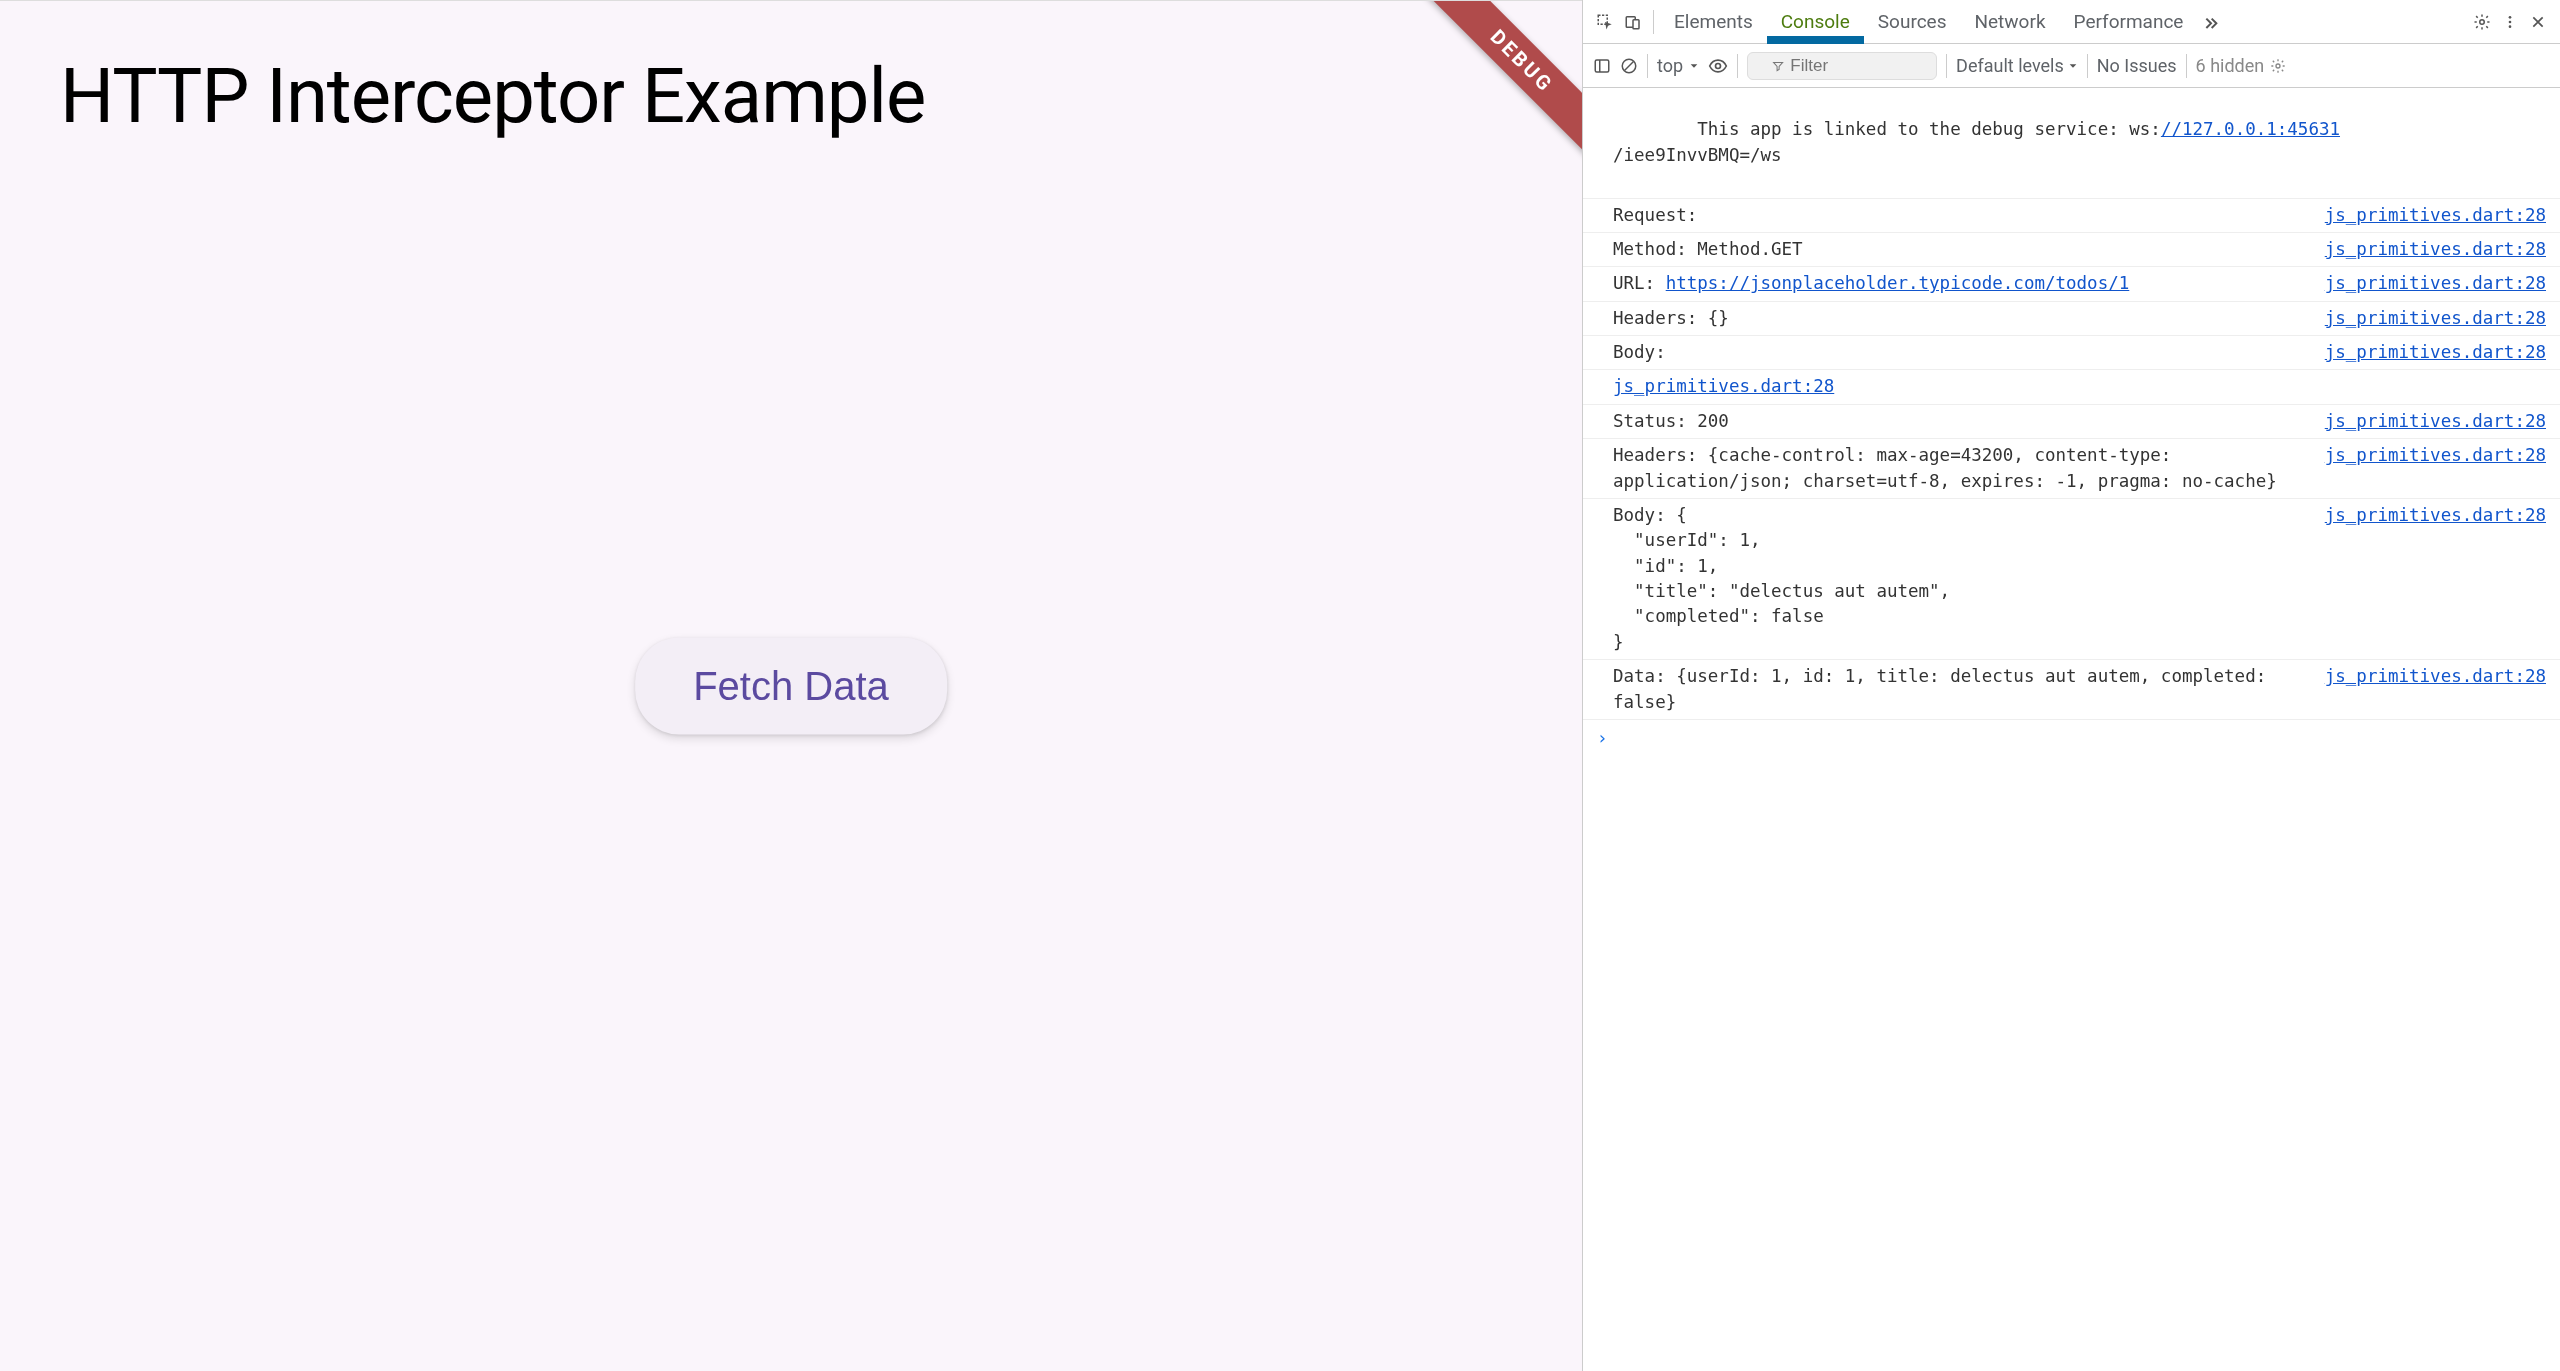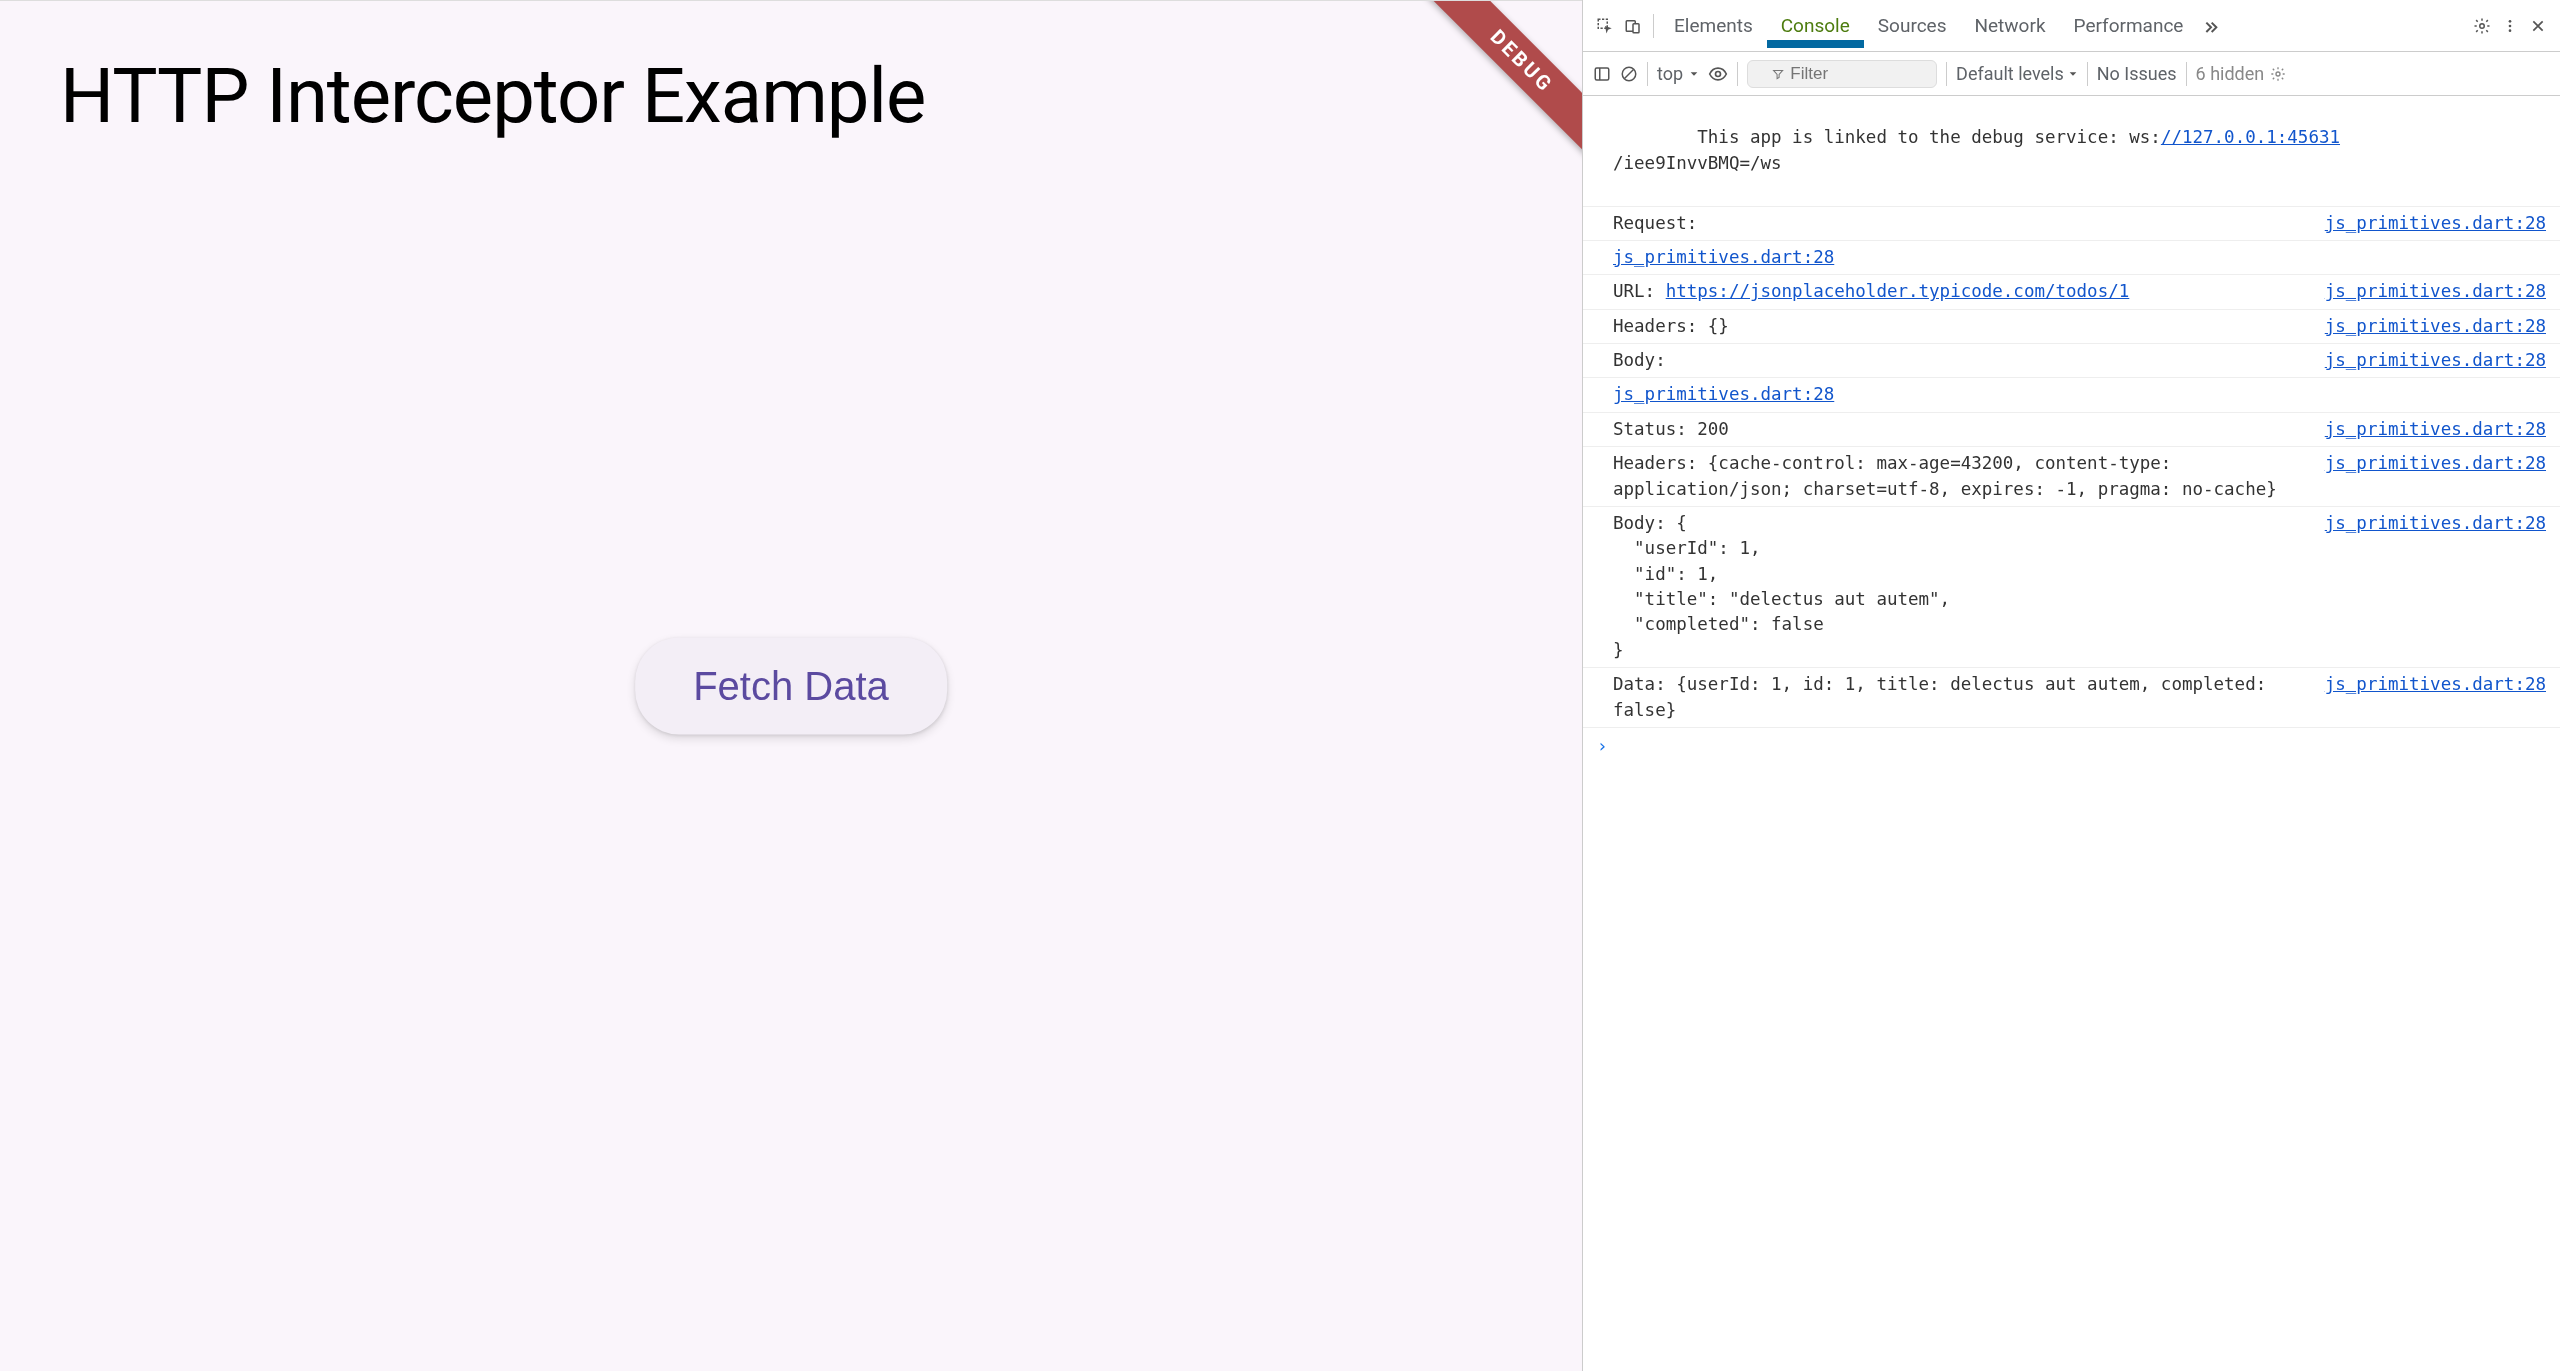--- a/index.html
+++ b/index.html
@@ -60,21 +60,21 @@
     background: #fff;
     border-left: 1px solid #ccc;
     display: flex;
     flex-direction: column;
     font-size: 18px;
     color: #333;
   }
   .dt-tabbar {
     display: flex;
     align-items: center;
-    height: 52px;
+    height: 44px;
     border-bottom: 1px solid #ccc;
     padding: 0 8px;
   }
   .dt-tabbar .icon-btn {
     width: 28px;
     height: 28px;
     display: flex;
     align-items: center;
     justify-content: center;
     color: #555;
@@ -285,20 +285,21 @@
         <span>This app is linked to the debug service: ws:</span><a href="#">//127.0.0.1:45631</a><br><span>/iee9InvvBMQ=/ws</span>
       </div>
     </div>
 
     <div id="log-rows">
         <div class="console-row">
           <div class="msg">Request:</div>
           <div class="src"><a href="#">js_primitives.dart:28</a></div>
         </div>
         <div class="console-row">
+          <div class="msg">Method: Method.GET</div>
           <div class="src"><a href="#">js_primitives.dart:28</a></div>
         </div>
         <div class="console-row">
           <div class="msg"><span>URL: </span><a href="#">https://jsonplaceholder.typicode.com/todos/1</a></div>
           <div class="src"><a href="#">js_primitives.dart:28</a></div>
         </div>
         <div class="console-row">
           <div class="msg">Headers: {}</div>
           <div class="src"><a href="#">js_primitives.dart:28</a></div>
         </div>

